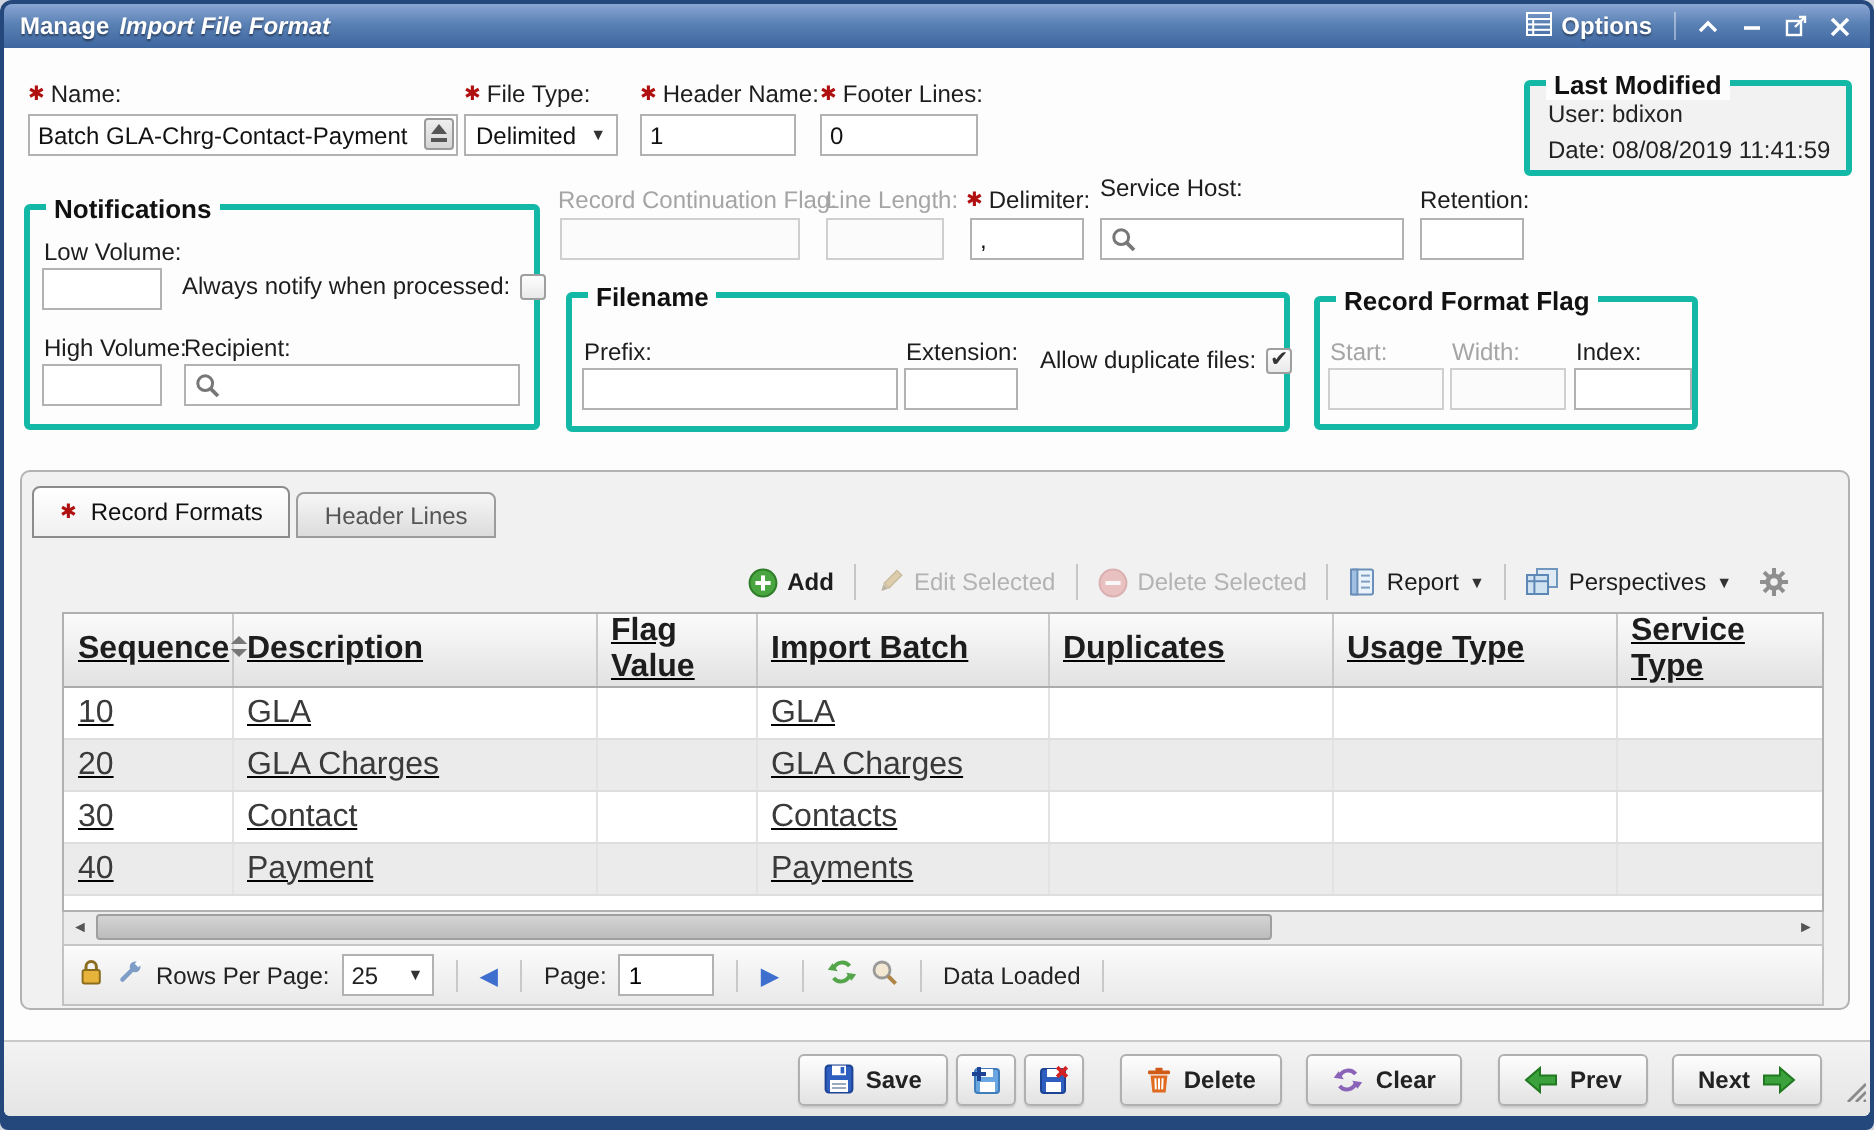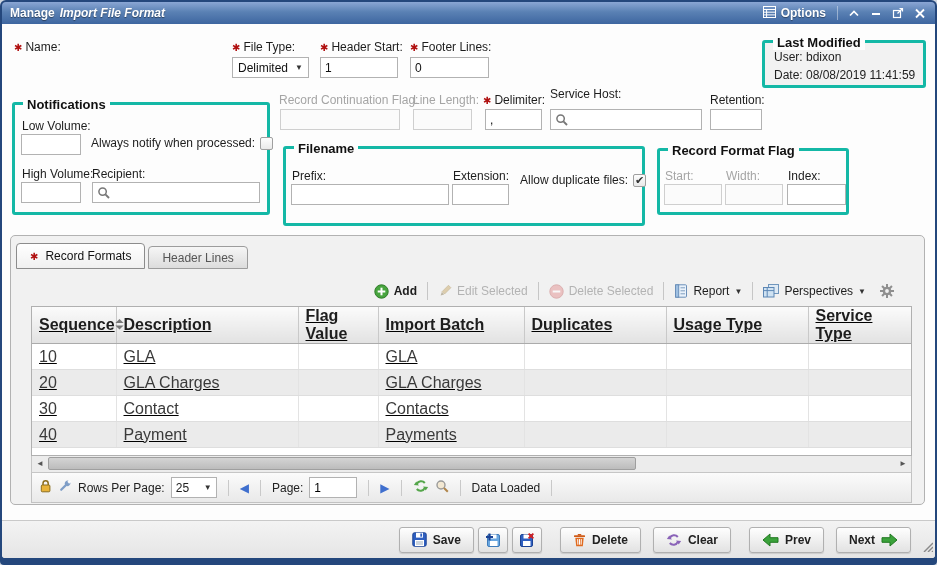--- a/index.html
+++ b/index.html
@@ -106,33 +106,42 @@
         </div>
     </div>
   </div>
 
   <div class="body">
 
     <div class="lbl" style="left:12px;top:16px">
         <span class="req">✱</span>
         <span>Name:</span>
       </div>
+    <div style="position:absolute;left:12px;top:33px;width:215px;height:21px">
+      <input class="inp" style="position: relative; width: 100%; padding-right: 22px;" value="Batch GLA-Chrg-Contact-Payment">
+      <div class="ntrigger">
+          <svg width="9" height="10">
+            <polygon points="4.5,0 8.5,5 0.5,5" fill="#555"></polygon>
+            <rect x="0.5" y="7" width="8" height="2" fill="#555"></rect>
+          </svg>
+        </div>
+    </div>
 
     <div class="lbl" style="left:230px;top:16px">
         <span class="req">✱</span>
         <span>File Type:</span>
       </div>
     <div class="sel" style="left:230px;top:33px;width:77px">
         <span>Delimited</span>
         <span class="arrow">▼</span>
       </div>
 
     <div class="lbl" style="left:318px;top:16px">
         <span class="req">✱</span>
-        <span>Header Start:</span>
+        <span>Header Name:</span>
       </div>
     <input class="inp" style="left: 318px; top: 33px; width: 78px;" value="1">
 
     <div class="lbl" style="left:408px;top:16px">
         <span class="req">✱</span>
         <span>Footer Lines:</span>
       </div>
     <input class="inp" style="left: 408px; top: 33px; width: 79px;" value="0">
 
     <div class="fs" style="left:760px;top:16px;width:164px;height:48px;background:#f2f2f2">
@@ -174,21 +183,21 @@
     <div class="inpwrap" style="left:548px;top:85px;width:152px;height:21px">
       <input class="inp" style="">
       <svg width="13" height="13">
           <circle cx="5.6" cy="5.6" r="3.7" fill="none" stroke="#777" stroke-width="1.5"></circle>
           <line x1="8.4" y1="8.4" x2="12" y2="12" stroke="#777" stroke-width="1.9"></line>
         </svg>
     </div>
     <div class="lbl" style="left:708px;top:69px">Retention:</div>
     <input class="inp" style="left: 708px; top: 85px; width: 52px;">
 
-    <div class="fs" style="left:281px;top:122px;width:362px;height:80px">
+    <div class="fs" style="left:281px;top:122px;width:362px;height:70px">
       <div class="fsleg">Filename</div>
       <div class="lbl" style="left:6px;top:20px">Prefix:</div>
       <input class="inp" style="left: 5px; top: 35px; width: 158px;">
       <div class="lbl" style="left:167px;top:20px">Extension:</div>
       <input class="inp" style="left: 166px; top: 35px; width: 57px;">
       <div style="position:absolute;left:234px;top:24px;display:flex;align-items:center;gap:5px">
         <span style="font-size:12px;color:#1d1d1d;white-space:nowrap">Allow duplicate files:</span>
         <span class="cb">
             <span>✔</span>
           </span>

